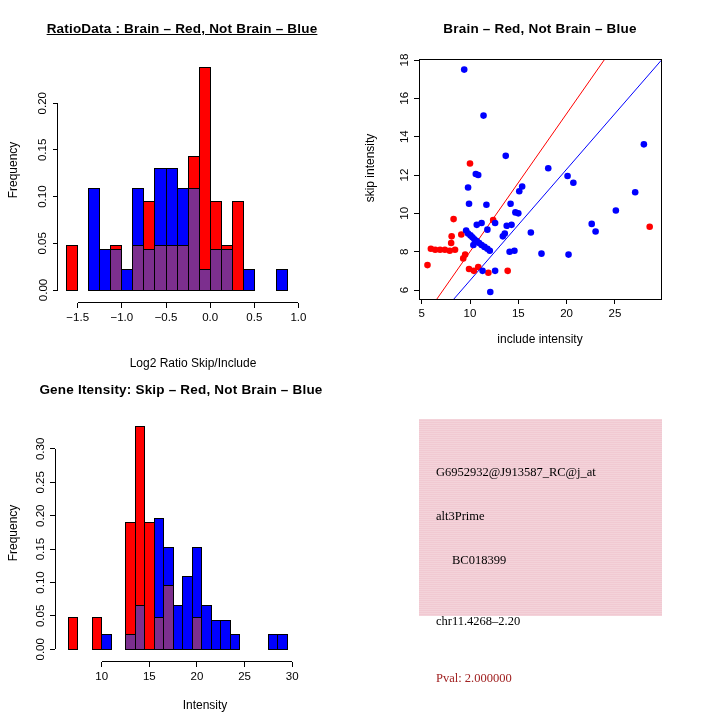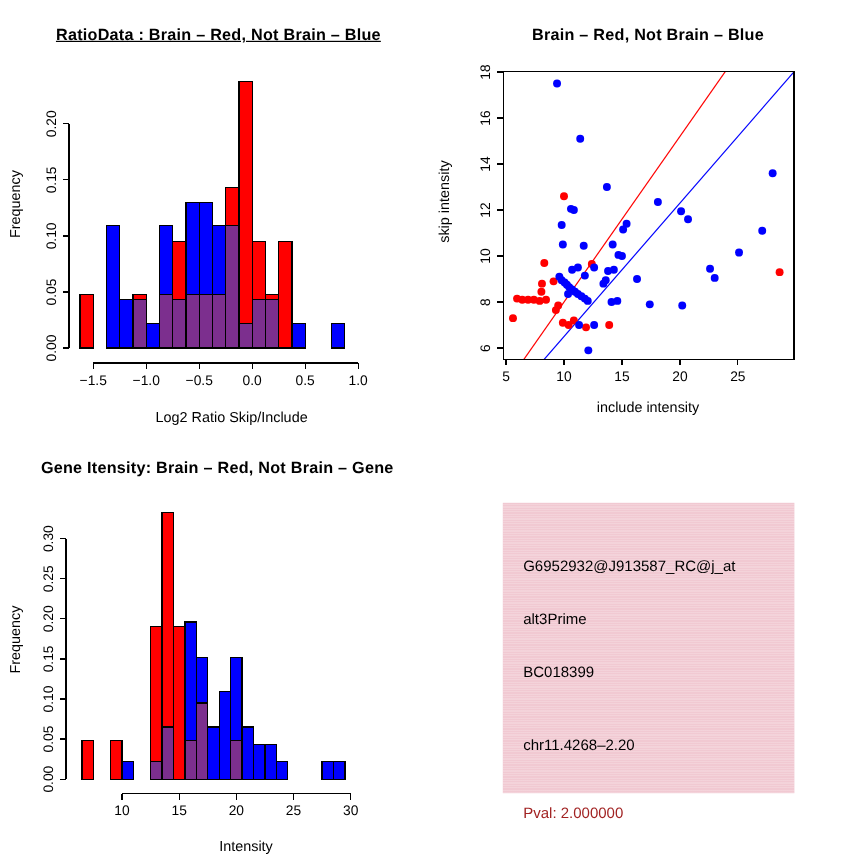--- a/index.html
+++ b/index.html
@@ -4,34 +4,34 @@
 <style>
   html,body{margin:0;padding:0;background:#ffffff;}
   body{width:720px;height:720px;position:relative;overflow:hidden;
        font-family:"Liberation Sans","DejaVu Sans",sans-serif;color:#000;}
   .panel-title{position:absolute;transform:translateX(-50%);font-weight:bold;
        font-size:13.5px;white-space:nowrap;letter-spacing:0.2px;}
   .axis-label{position:absolute;transform:translateX(-50%);font-size:12px;white-space:nowrap;}
   .axis-label-v{position:absolute;font-size:12px;white-space:nowrap;
        transform:translate(-50%,-50%) rotate(-90deg);}
   svg.plot{position:absolute;overflow:visible;}
-  #info-panel{position:absolute;left:419px;top:419px;width:243px;height:242px;
+  #info-panel{position:absolute;left:419px;top:419px;width:243px;height:197px;
        background:
          repeating-linear-gradient(0deg, rgba(255,255,255,0.18) 0 1px, rgba(255,255,255,0) 1px 2px),
-         #f1c9d2;}
+         #f1c9d2; font-family: Liberation Serif, serif;}
   .info-line{position:absolute;left:17px;font-size:12.5px;white-space:nowrap;}
 </style>
 </head>
 <body>
 
 <div class="panel-title" style="left:182px;top:21px;text-decoration:underline;">RatioData : Brain – Red, Not Brain – Blue</div>
 <div class="panel-title" style="left:540px;top:21px;">Brain – Red, Not Brain – Blue</div>
-<div class="panel-title" style="left:181px;top:382px;">Gene Itensity: Brain – Red, Not Brain – Gene</div>
-
-<div class="axis-label" style="left:188px;top:341px;padding-left:10px;">Log2 Ratio Skip/Include</div>
+<div class="panel-title" style="left:181px;top:382px;">Gene Itensity: Skip – Red, Not Brain – Blue</div>
+
+<div class="axis-label" style="left:188px;top:356px;padding-left:10px;">Log2 Ratio Skip/Include</div>
 <div class="axis-label-v" style="left:13px;top:170px;">Frequency</div>
 
 <div class="axis-label" style="left:540px;top:332px;">include intensity</div>
 <div class="axis-label-v" style="left:370px;top:168px;">skip intensity</div>
 
 <div class="axis-label" style="left:181px;top:698px;margin-left:24px;">Intensity</div>
 <div class="axis-label-v" style="left:13px;top:533px;">Frequency</div>
 
 <svg id="svg-hist1" class="plot" style="left:0;top:0;" width="360" height="360">
     <line x1="77.7" x2="298.45" y1="302.5" y2="302.5" stroke="#000" stroke-width="1" shape-rendering="crispEdges"></line>
@@ -250,16 +250,16 @@
     <rect x="125.5125" y="274.604" width="9.525" height="14.696000000000026" fill="#7c2f8e" stroke="#000" stroke-width="1" shape-rendering="crispEdges"></rect>
     <rect x="135.0375" y="245.88" width="9.525" height="43.420000000000016" fill="#7c2f8e" stroke="#000" stroke-width="1" shape-rendering="crispEdges"></rect>
     <rect x="154.0875" y="257.236" width="9.525" height="32.06400000000002" fill="#7c2f8e" stroke="#000" stroke-width="1" shape-rendering="crispEdges"></rect>
     <rect x="163.6125" y="225.84" width="9.525" height="63.46000000000001" fill="#7c2f8e" stroke="#000" stroke-width="1" shape-rendering="crispEdges"></rect>
     <rect x="192.1875" y="257.236" width="9.525" height="32.06400000000002" fill="#7c2f8e" stroke="#000" stroke-width="1" shape-rendering="crispEdges"></rect>
   </svg>
 
 <div id="info-panel">
   <span class="info-line" style="top:46px;">G6952932@J913587_RC@j_at</span>
   <span class="info-line" style="top:90px;">alt3Prime</span>
-  <span class="info-line" style="top:134px;">BC018399</span>
+  <span class="info-line" style="top:134px;margin-left:16px;">BC018399</span>
   <span class="info-line" style="top:195px;">chr11.4268–2.20</span>
   <span class="info-line" style="top: 212px; color: rgb(161, 34, 34); margin-top: 40px;">Pval: 2.000000</span>
 </div>
 
 </body></html>

